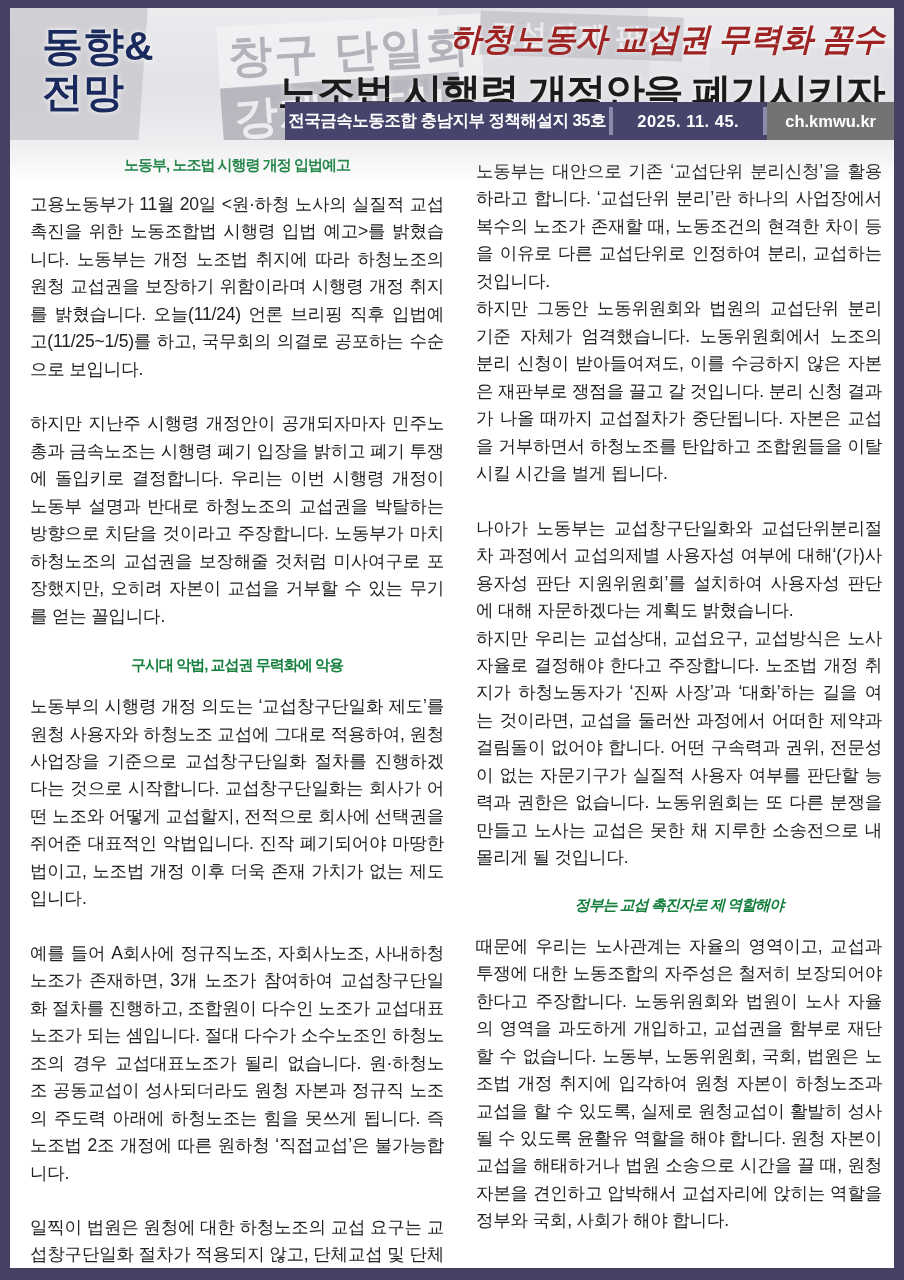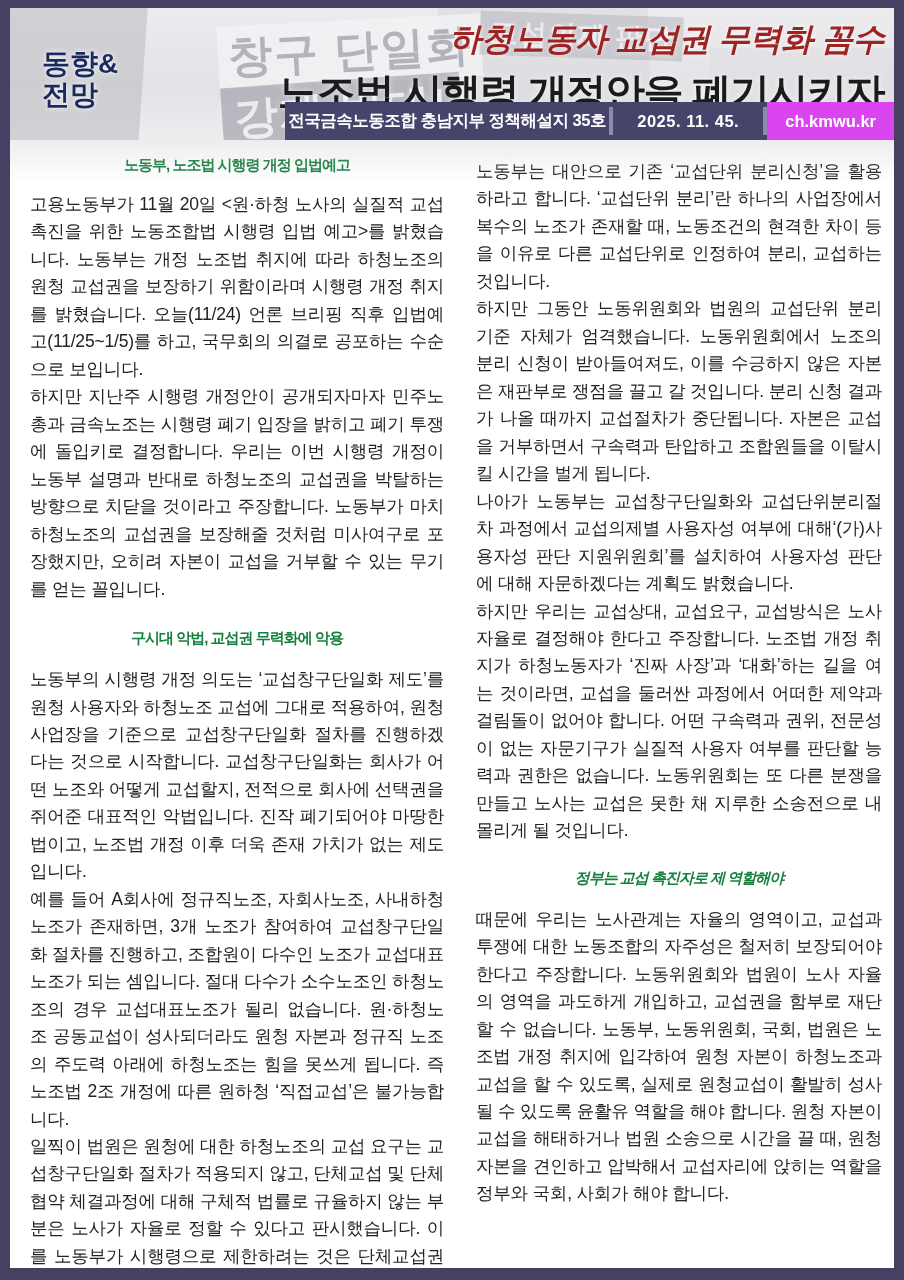--- a/index.html
+++ b/index.html
@@ -43,23 +43,23 @@
     left: 212px; top: 72px; transform: rotate(-4deg);
     background: #9fa0a9; color: #f0f0f2; opacity: .65;
     font-size: 44px; padding: 2px 12px; letter-spacing: 2px;
   }
   .sign3 {
     left: 470px; top: 6px; transform: rotate(2deg);
     background: #b7b7bf; color: #f2f2f4; opacity: .55;
     font-size: 28px; padding: 3px 10px; letter-spacing: 1px;
   }
   .brand {
-    position: absolute; left: 32px; top: 40px;
+    position: absolute; left: 32px; top: 16px;
     color: #1a2a5c;
-    font-size: 28px; font-weight: 900; line-height: 1.12;
+    font-size: 41px; font-weight: 900; line-height: 1.12;
     letter-spacing: 0px;
     text-shadow: 0 0 6px rgba(255,255,255,.9), 0 0 2px rgba(255,255,255,.9);
   }
   .titles {
     position: absolute; right: 10px; top: 10px;
     text-align: right; white-space: nowrap;
   }
   .kicker {
     color: #9e2423;
     font-size: 32px; font-weight: 800; font-style: italic;
@@ -76,21 +76,21 @@
   .pub-bar {
     position: absolute; right: 0; bottom: 0;
     left: 275px; height: 38px;
     background: #46446b;
     display: flex; align-items: stretch;
     color: #ffffff; font-size: 16.5px; font-weight: 700;
   }
   .pub-seg { display: flex; align-items: center; justify-content: center; }
   .pub-name { flex: 1 1 auto; letter-spacing: -0.5px; }
   .pub-date { padding: 0 24px; letter-spacing: 0.5px; }
-  .pub-url  { padding: 0 18px; background: #d946ef; }
+  .pub-url  { padding: 0 18px; background: #737373; }
   .pub-divider { width: 4px; background: #8d8bac; margin: 5px 0; }
 
   
   .doc-body {
     position: relative;
     display: flex;
     padding: 14px 12px 0 20px;
     gap: 32px;
     height: 1264px;
     overflow: hidden;
@@ -115,21 +115,21 @@
   .h-right  { margin: 24px 0 18px 0; font-style: italic; }
 
   .para {
     color: #222222;
     font-size: 17.5px;
     line-height: 1.57;
     text-align: justify;
     word-break: break-all;
     letter-spacing: -0.2px;
   }
-  .gap { }
+  .gap { margin-top: 27px; }
 </style>
 </head>
 <body>
 
 <div class="page">
   <div class="inner">
 
     <div class="header">
       <div class="collage">
         <div class="photo-block pb1"></div>
@@ -168,21 +168,21 @@
 
         <h2 class="sec-heading h-mid">구시대 악법, 교섭권 무력화에 악용</h2>
         <p class="para">노동부의 시행령 개정 의도는 ‘교섭창구단일화 제도’를 원청 사용자와 하청노조 교섭에 그대로 적용하여, 원청 사업장을 기준으로 교섭창구단일화 절차를 진행하겠다는 것으로 시작합니다. 교섭창구단일화는 회사가 어떤 노조와 어떻게 교섭할지, 전적으로 회사에 선택권을 쥐어준 대표적인 악법입니다. 진작 폐기되어야 마땅한 법이고, 노조법 개정 이후 더욱 존재 가치가 없는 제도입니다.</p>
         <p class="para gap">예를 들어 A회사에 정규직노조, 자회사노조, 사내하청노조가 존재하면, 3개 노조가 참여하여 교섭창구단일화 절차를 진행하고, 조합원이 다수인 노조가 교섭대표노조가 되는 셈입니다. 절대 다수가 소수노조인 하청노조의 경우 교섭대표노조가 될리 없습니다. 원·하청노조 공동교섭이 성사되더라도 원청 자본과 정규직 노조의 주도력 아래에 하청노조는 힘을 못쓰게 됩니다. 즉 노조법 2조 개정에 따른 원하청 ‘직접교섭’은 불가능합니다.</p>
         <p class="para gap">일찍이 법원은 원청에 대한 하청노조의 교섭 요구는 교섭창구단일화 절차가 적용되지 않고, 단체교섭 및 단체협약 체결과정에 대해 구체적 법률로 규율하지 않는 부분은 노사가 자율로 정할 수 있다고 판시했습니다. 이를 노동부가 시행령으로 제한하려는 것은 단체교섭권을 침해하는 행위이며, 헌법에 위배하는 행정권을 행사하는 꼴입니다.</p>
 
       </div>
 
       <div class="col-right">
         <p class="para" style="margin-top:4px">노동부는 대안으로 기존 ‘교섭단위 분리신청’을 활용하라고 합니다. ‘교섭단위 분리’란 하나의 사업장에서 복수의 노조가 존재할 때, 노동조건의 현격한 차이 등을 이유로 다른 교섭단위로 인정하여 분리, 교섭하는 것입니다.</p>
-        <p class="para">하지만 그동안 노동위원회와 법원의 교섭단위 분리 기준 자체가 엄격했습니다. 노동위원회에서 노조의 분리 신청이 받아들여져도, 이를 수긍하지 않은 자본은 재판부로 쟁점을 끌고 갈 것입니다. 분리 신청 결과가 나올 때까지 교섭절차가 중단됩니다. 자본은 교섭을 거부하면서 구속력과 탄압하고 조합원들을 이탈시킬 시간을 벌게 됩니다.</p>
+        <p class="para">하지만 그동안 노동위원회와 법원의 교섭단위 분리 기준 자체가 엄격했습니다. 노동위원회에서 노조의 분리 신청이 받아들여져도, 이를 수긍하지 않은 자본은 재판부로 쟁점을 끌고 갈 것입니다. 분리 신청 결과가 나올 때까지 교섭절차가 중단됩니다. 자본은 교섭을 거부하면서 하청노조를 탄압하고 조합원들을 이탈시킬 시간을 벌게 됩니다.</p>
         <p class="para gap">나아가 노동부는 교섭창구단일화와 교섭단위분리절차 과정에서 교섭의제별 사용자성 여부에 대해‘(가)사용자성 판단 지원위원회’를 설치하여 사용자성 판단에 대해 자문하겠다는 계획도 밝혔습니다.</p>
         <p class="para">하지만 우리는 교섭상대, 교섭요구, 교섭방식은 노사 자율로 결정해야 한다고 주장합니다. 노조법 개정 취지가 하청노동자가 ‘진짜 사장’과 ‘대화’하는 길을 여는 것이라면, 교섭을 둘러싼 과정에서 어떠한 제약과 걸림돌이 없어야 합니다. 어떤 구속력과 권위, 전문성이 없는 자문기구가 실질적 사용자 여부를 판단할 능력과 권한은 없습니다. 노동위원회는 또 다른 분쟁을 만들고 노사는 교섭은 못한 채 지루한 소송전으로 내몰리게 될 것입니다.</p>
 
         <h2 class="sec-heading h-right">정부는 교섭 촉진자로 제 역할해야</h2>
         <p class="para">때문에 우리는 노사관계는 자율의 영역이고, 교섭과 투쟁에 대한 노동조합의 자주성은 철저히 보장되어야 한다고 주장합니다. 노동위원회와 법원이 노사 자율의 영역을 과도하게 개입하고, 교섭권을 함부로 재단할 수 없습니다. 노동부, 노동위원회, 국회, 법원은 노조법 개정 취지에 입각하여 원청 자본이 하청노조과 교섭을 할 수 있도록, 실제로 원청교섭이 활발히 성사될 수 있도록 윤활유 역할을 해야 합니다. 원청 자본이 교섭을 해태하거나 법원 소송으로 시간을 끌 때, 원청 자본을 견인하고 압박해서 교섭자리에 앉히는 역할을 정부와 국회, 사회가 해야 합니다.</p>
 
       </div>
 
     </div>
   </div>

